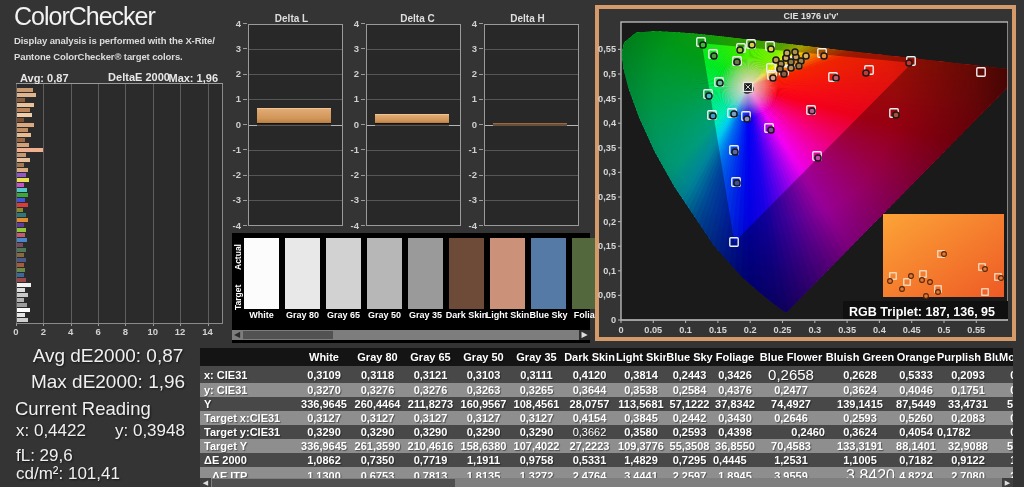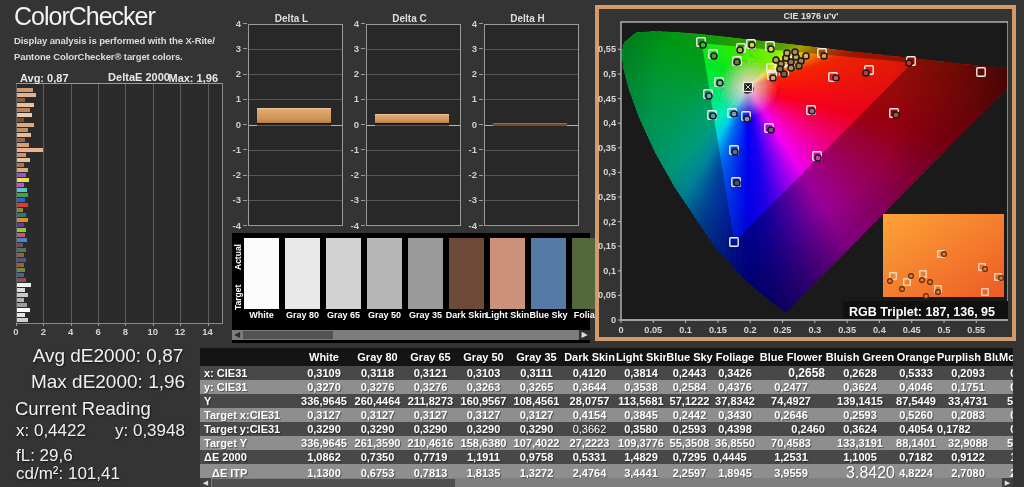--- a/index.html
+++ b/index.html
@@ -118,21 +118,21 @@
 <div style="position:absolute;left:222px;top:169.0px;width:19px;text-align:right;font-size:9.5px;font-weight:bold;color:#cfcfcf">-2</div>
 <div style="position:absolute;left:249px;top:200.2px;width:93px;height:1px;background:#565656"></div>
 <div style="position:absolute;left:243px;top:199.8px;width:4px;height:1px;background:#9a9a9a"></div>
 <div style="position:absolute;left:222px;top:194.2px;width:19px;text-align:right;font-size:9.5px;font-weight:bold;color:#cfcfcf">-3</div>
 <div style="position:absolute;left:243px;top:225.0px;width:4px;height:1px;background:#9a9a9a"></div>
 <div style="position:absolute;left:222px;top:219.5px;width:19px;text-align:right;font-size:9.5px;font-weight:bold;color:#cfcfcf">-4</div>
 <div style="position:absolute;left:257px;top:107.8px;width:74px;height:16.7px;background:linear-gradient(180deg,#e2ab75,#cf9558 70%,#b97f42);border-top:1px solid #f0c494;border-bottom:1px solid #1a1208"></div>
 <div style="position:absolute;left:249px;top:124.5px;width:8px;height:1.5px;background:#b5b5b5"></div>
 <div style="position:absolute;left:331px;top:124.5px;width:11px;height:1.5px;background:#b5b5b5"></div>
 <div style="position:absolute;left:366px;top:23.5px;width:95px;height:202px;background:#282828;border:1px solid #9a9a9a"></div>
-<div style="position:absolute;left:332px;top:12.5px;width:155px;text-align:center;font-size:10px;font-weight:bold;color:#dedede">Delta C</div>
+<div style="position:absolute;left:340px;top:12.5px;width:155px;text-align:center;font-size:10px;font-weight:bold;color:#dedede">Delta C</div>
 <div style="position:absolute;left:361px;top:23.0px;width:4px;height:1px;background:#9a9a9a"></div>
 <div style="position:absolute;left:340px;top:17.5px;width:19px;text-align:right;font-size:9.5px;font-weight:bold;color:#cfcfcf">4</div>
 <div style="position:absolute;left:367px;top:48.8px;width:93px;height:1px;background:#565656"></div>
 <div style="position:absolute;left:361px;top:48.2px;width:4px;height:1px;background:#9a9a9a"></div>
 <div style="position:absolute;left:340px;top:42.8px;width:19px;text-align:right;font-size:9.5px;font-weight:bold;color:#cfcfcf">3</div>
 <div style="position:absolute;left:367px;top:74.0px;width:93px;height:1px;background:#565656"></div>
 <div style="position:absolute;left:361px;top:73.5px;width:4px;height:1px;background:#9a9a9a"></div>
 <div style="position:absolute;left:340px;top:68.0px;width:19px;text-align:right;font-size:9.5px;font-weight:bold;color:#cfcfcf">2</div>
 <div style="position:absolute;left:367px;top:99.2px;width:93px;height:1px;background:#565656"></div>
 <div style="position:absolute;left:361px;top:98.8px;width:4px;height:1px;background:#9a9a9a"></div>
@@ -639,21 +639,21 @@
           <td style="font-size:11px;font-weight:bold;color:#fff;text-align:left;padding-left:4px;white-space:nowrap">x: CIE31</td>
           <td style="font-size:11px;font-weight:bold;color:#fff;text-align:center;white-space:nowrap">0,3109</td>
           <td style="font-size:11px;font-weight:bold;color:#fff;text-align:center;white-space:nowrap">0,3118</td>
           <td style="font-size:11px;font-weight:bold;color:#fff;text-align:center;white-space:nowrap">0,3121</td>
           <td style="font-size:11px;font-weight:bold;color:#fff;text-align:center;white-space:nowrap">0,3103</td>
           <td style="font-size:11px;font-weight:bold;color:#fff;text-align:center;white-space:nowrap">0,3111</td>
           <td style="font-size:11px;font-weight:bold;color:#fff;text-align:center;white-space:nowrap">0,4120</td>
           <td style="font-size:11px;font-weight:bold;color:#fff;text-align:center;white-space:nowrap">0,3814</td>
           <td style="font-size:11px;font-weight:bold;color:#fff;text-align:center;white-space:nowrap">0,2443</td>
           <td style="font-size:11px;font-weight:bold;color:#fff;text-align:center;white-space:nowrap">0,3426</td>
-          <td style="font-size:12px;font-weight:bold;color:#fff;text-align:right;white-space:nowrap">0,2658</td>
+          <td style="font-size:15px;font-weight:normal;color:#fff;text-align:center;white-space:nowrap">0,2658</td>
           <td style="font-size:11px;font-weight:bold;color:#fff;text-align:center;white-space:nowrap">0,2628</td>
           <td style="font-size:11px;font-weight:bold;color:#fff;text-align:center;white-space:nowrap">0,5333</td>
           <td style="font-size:11px;font-weight:bold;color:#fff;text-align:center;white-space:nowrap">0,2093</td>
           <td style="font-size:11px;font-weight:bold;color:#fff;text-align:center;white-space:nowrap">0,4978</td>
         </tr>
 <tr style="height:14px;background:#8e8e8e">
           <td style="font-size:11px;font-weight:bold;color:#fff;text-align:left;padding-left:4px;white-space:nowrap">y: CIE31</td>
           <td style="font-size:11px;font-weight:bold;color:#fff;text-align:center;white-space:nowrap">0,3270</td>
           <td style="font-size:11px;font-weight:bold;color:#fff;text-align:center;white-space:nowrap">0,3276</td>
           <td style="font-size:11px;font-weight:bold;color:#fff;text-align:center;white-space:nowrap">0,3276</td>

